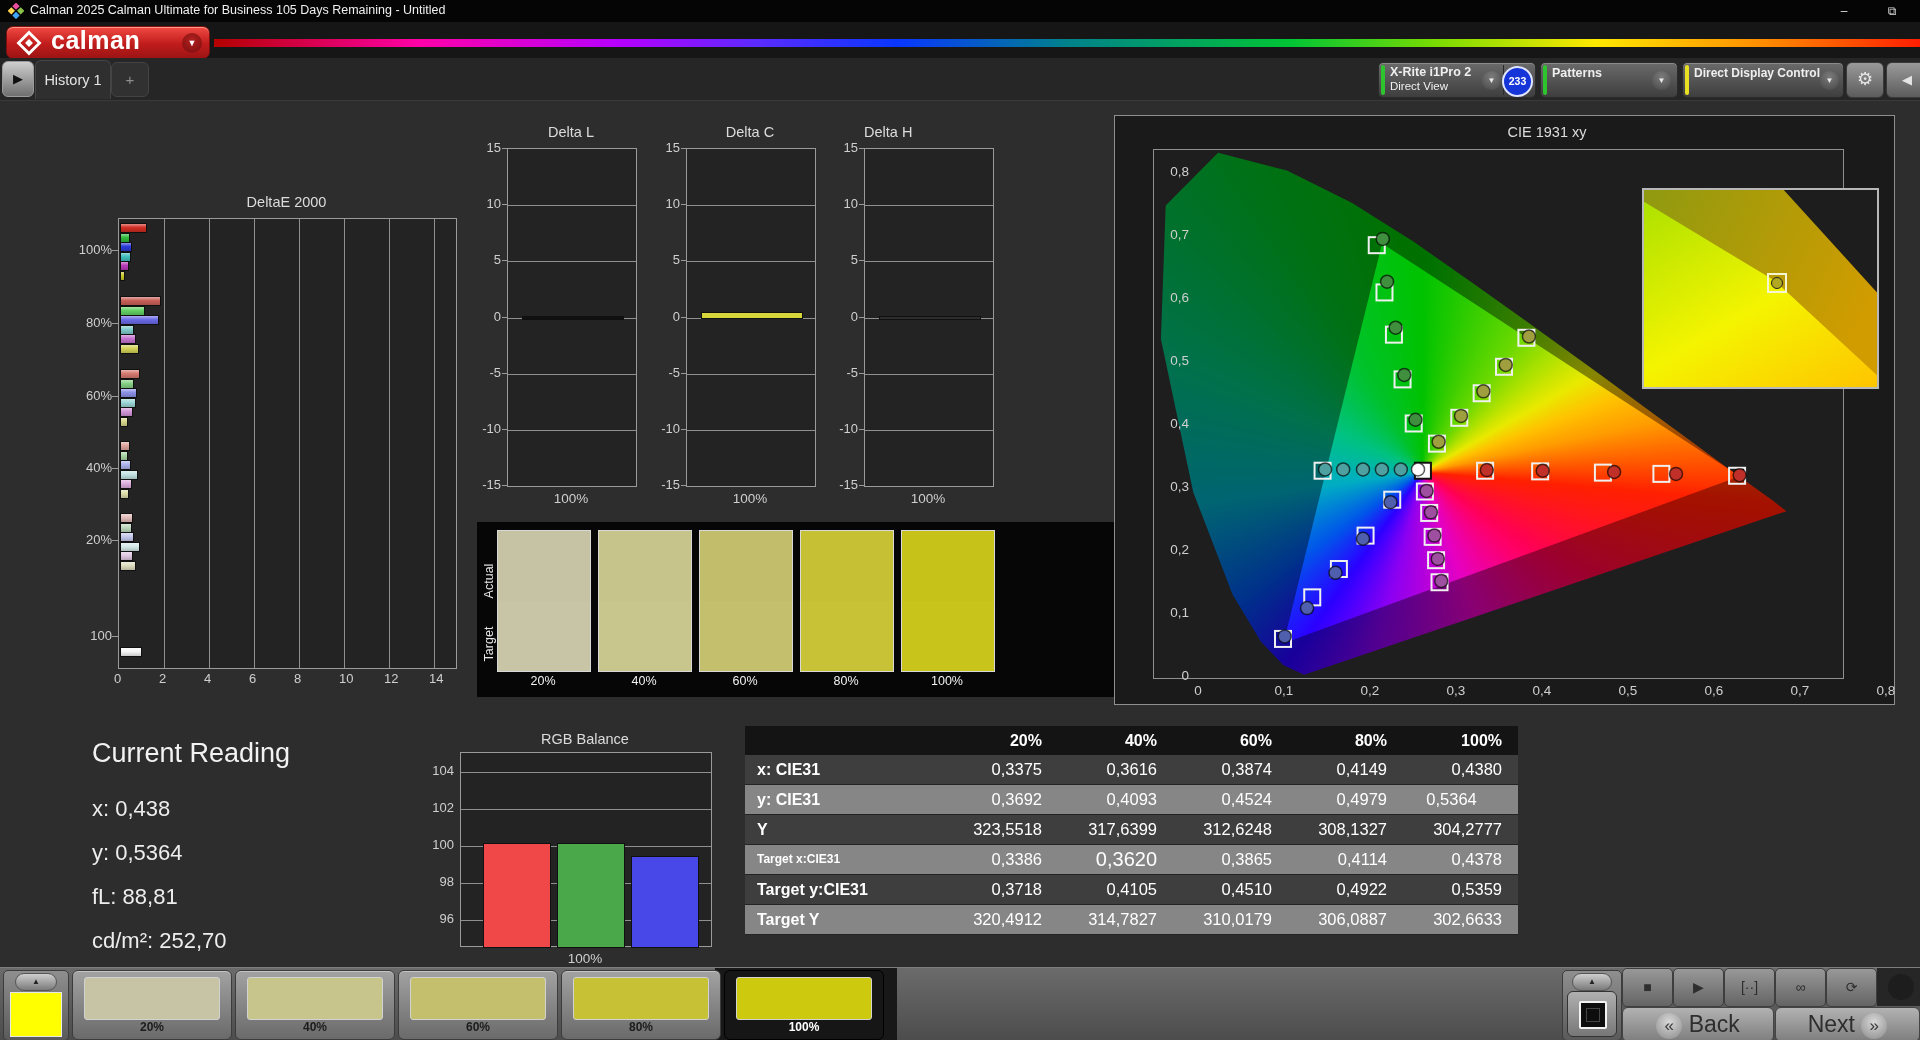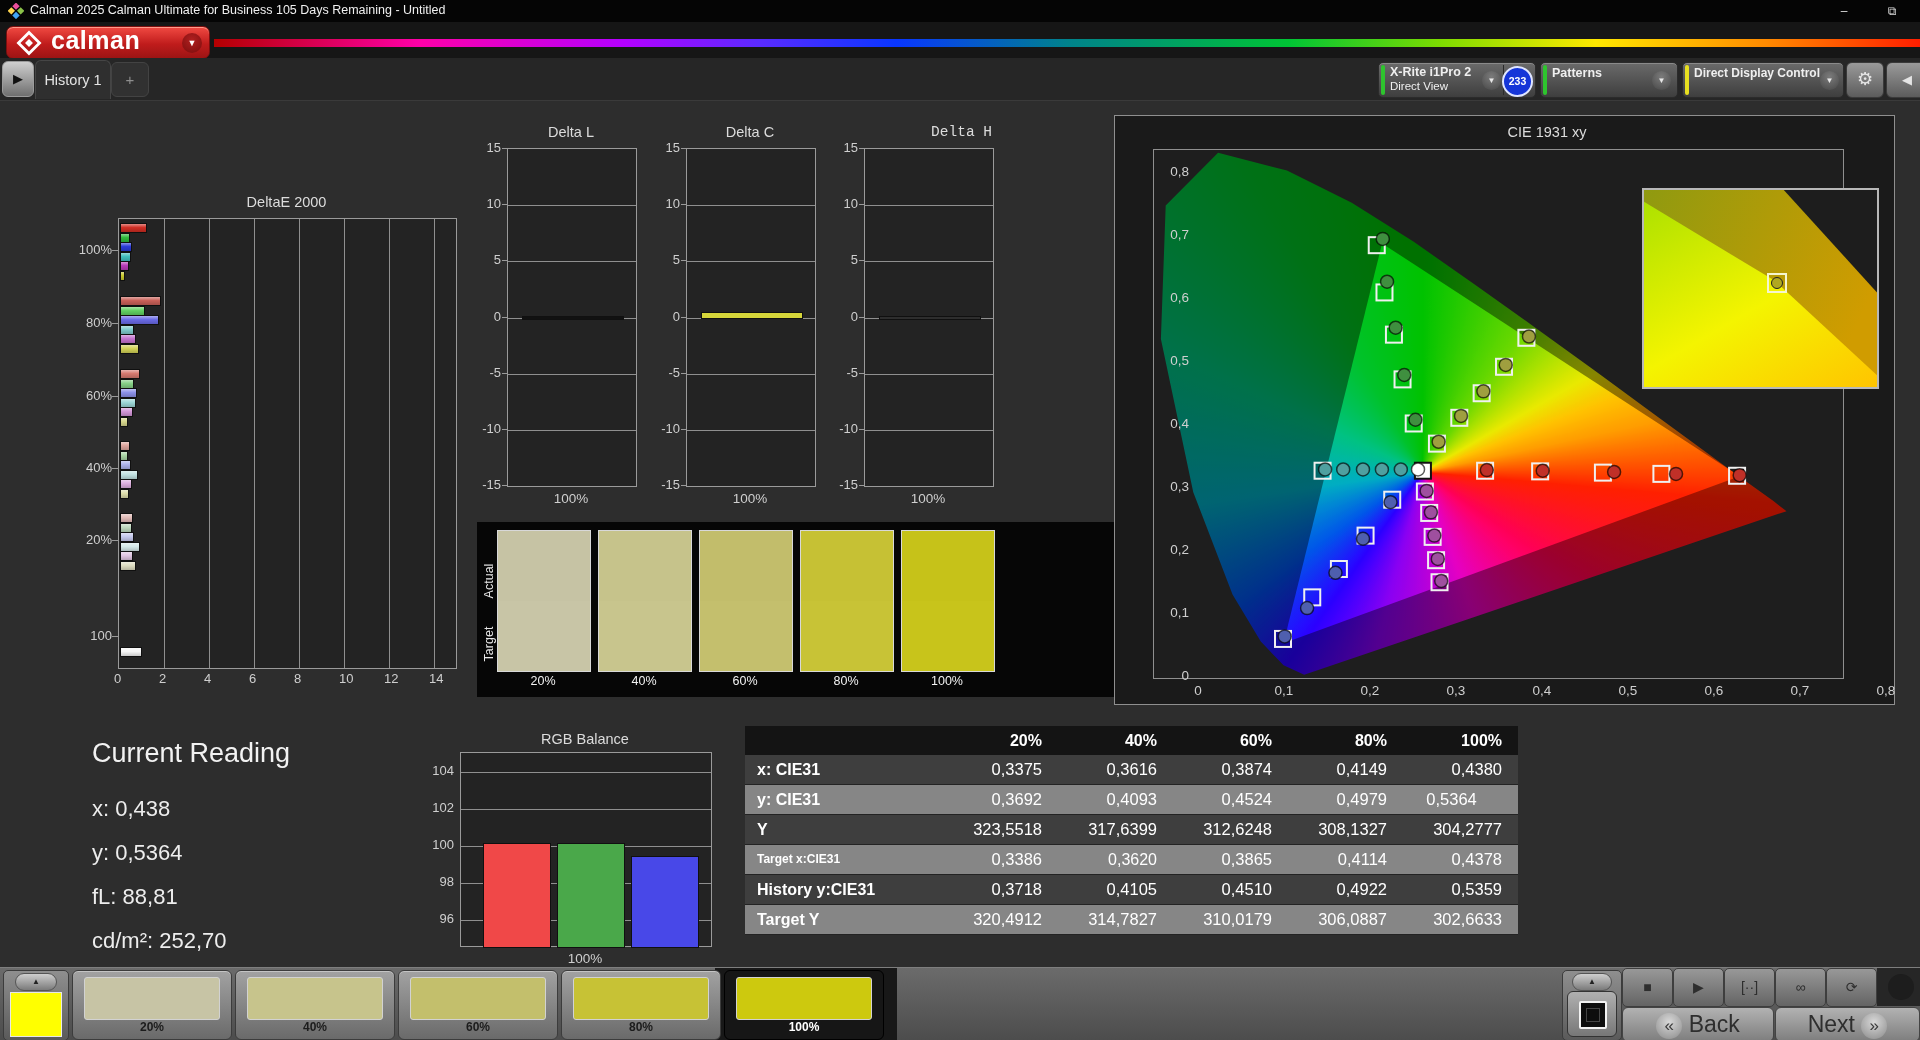--- a/index.html
+++ b/index.html
@@ -251,21 +251,21 @@
       <div style="position: absolute; left: 681px; top: 260.333px; width: 5px; height: 1px; background: rgb(154, 154, 154);"></div>
       <div style="position: absolute; left: 652px; top: 308.5px; width: 28px; text-align: right; color: rgb(207, 207, 207); font-size: 13px;">0</div>
       <div style="position: absolute; left: 681px; top: 316.5px; width: 5px; height: 1px; background: rgb(154, 154, 154);"></div>
       <div style="position: absolute; left: 652px; top: 364.667px; width: 28px; text-align: right; color: rgb(207, 207, 207); font-size: 13px;">-5</div>
       <div style="position: absolute; left: 681px; top: 372.667px; width: 5px; height: 1px; background: rgb(154, 154, 154);"></div>
       <div style="position: absolute; left: 652px; top: 420.833px; width: 28px; text-align: right; color: rgb(207, 207, 207); font-size: 13px;">-10</div>
       <div style="position: absolute; left: 681px; top: 428.833px; width: 5px; height: 1px; background: rgb(154, 154, 154);"></div>
       <div style="position: absolute; left: 652px; top: 477px; width: 28px; text-align: right; color: rgb(207, 207, 207); font-size: 13px;">-15</div>
       <div style="position: absolute; left: 681px; top: 485px; width: 5px; height: 1px; background: rgb(154, 154, 154);"></div>
       <div style="position: absolute; left: 686px; top: 491px; width: 128px; text-align: center; color: rgb(207, 207, 207); font-size: 13.5px;">100%</div>
-      <div style="position: absolute; left: 864px; top: 124px; width: 128px; text-align: right; color: rgb(220, 220, 220); font-size: 14.5px; font-family: Liberation Mono, monospace;">Delta H</div>
+      <div style="position: absolute; left: 864px; top: 124px; width: 128px; text-align: left; color: rgb(220, 220, 220); font-size: 14.5px;">Delta H</div>
       <div style="position: absolute; left: 864px; top: 148px; width: 128px; height: 337px; background: rgb(35, 35, 35); border: 1px solid rgb(154, 154, 154);">
         <div class="gridh" style="top: 56.1667px;"></div>
         <div class="gridh" style="top: 112.333px;"></div>
         <div class="gridh" style="top: 168.5px;"></div>
         <div class="gridh" style="top: 224.667px;"></div>
         <div class="gridh" style="top: 280.833px;"></div>
         <div class="bar" style="position: absolute; left: 14px; top: 166.5px; width: 100px; height: 2px; background: rgb(46, 46, 46);"></div>
       </div>
       <div style="position: absolute; left: 830px; top: 140px; width: 28px; text-align: right; color: rgb(207, 207, 207); font-size: 13px;">15</div>
       <div style="position: absolute; left: 859px; top: 148px; width: 5px; height: 1px; background: rgb(154, 154, 154);"></div>
@@ -466,27 +466,27 @@
         <div style="position: absolute; left: 12px; top: 0px; width: 184px; height: 30px; line-height: 29px; color: rgb(255, 255, 255); font-size: 16px; font-weight: bold;">Y</div>
         <div style="position: absolute; left: 196px; top: 0px; width: 101px; height: 30px; line-height: 29px; text-align: right; color: rgb(255, 255, 255); font-size: 16.5px;">323,5518</div>
         <div style="position: absolute; left: 311px; top: 0px; width: 101px; height: 30px; line-height: 29px; text-align: right; color: rgb(255, 255, 255); font-size: 16.5px;">317,6399</div>
         <div style="position: absolute; left: 426px; top: 0px; width: 101px; height: 30px; line-height: 29px; text-align: right; color: rgb(255, 255, 255); font-size: 16.5px;">312,6248</div>
         <div style="position: absolute; left: 541px; top: 0px; width: 101px; height: 30px; line-height: 29px; text-align: right; color: rgb(255, 255, 255); font-size: 16.5px;">308,1327</div>
         <div style="position: absolute; left: 656px; top: 0px; width: 101px; height: 30px; line-height: 29px; text-align: right; color: rgb(255, 255, 255); font-size: 16.5px;">304,2777</div>
       </div>
       <div style="position: absolute; left: 0px; top: 119px; width: 773px; height: 30px; background: rgb(134, 134, 134); border-bottom: 1px solid rgb(35, 35, 35); box-sizing: border-box;">
         <div style="position: absolute; left: 12px; top: 0px; width: 184px; height: 30px; line-height: 29px; color: rgb(255, 255, 255); font-size: 12px; font-weight: bold;">Target x:CIE31</div>
         <div style="position: absolute; left: 196px; top: 0px; width: 101px; height: 30px; line-height: 29px; text-align: right; color: rgb(255, 255, 255); font-size: 16.5px;">0,3386</div>
-        <div style="position: absolute; left: 311px; top: 0px; width: 101px; height: 30px; line-height: 29px; text-align: right; color: rgb(255, 255, 255); font-size: 16px;">0,3620</div>
+        <div style="position: absolute; left: 311px; top: 0px; width: 101px; height: 30px; line-height: 29px; text-align: right; color: rgb(255, 255, 255); font-size: 20px;">0,3620</div>
         <div style="position: absolute; left: 426px; top: 0px; width: 101px; height: 46px; line-height: 29px; text-align: right; color: rgb(255, 255, 255); font-size: 16.5px;">0,3865</div>
         <div style="position: absolute; left: 541px; top: 0px; width: 101px; height: 30px; line-height: 29px; text-align: right; color: rgb(255, 255, 255); font-size: 16.5px;">0,4114</div>
         <div style="position: absolute; left: 656px; top: 0px; width: 101px; height: 30px; line-height: 29px; text-align: right; color: rgb(255, 255, 255); font-size: 16.5px;">0,4378</div>
       </div>
       <div style="position: absolute; left: 0px; top: 149px; width: 773px; height: 30px; background: rgb(62, 62, 62); border-bottom: 1px solid rgb(35, 35, 35); box-sizing: border-box;">
-        <div style="position: absolute; left: 12px; top: 0px; width: 184px; height: 30px; line-height: 29px; color: rgb(255, 255, 255); font-size: 16px; font-weight: bold;">History y:CIE31</div>
+        <div style="position: absolute; left: 12px; top: 0px; width: 184px; height: 30px; line-height: 29px; color: rgb(255, 255, 255); font-size: 16px; font-weight: bold;">Target y:CIE31</div>
         <div style="position: absolute; left: 196px; top: 0px; width: 101px; height: 30px; line-height: 29px; text-align: right; color: rgb(255, 255, 255); font-size: 16.5px;">0,3718</div>
         <div style="position: absolute; left: 311px; top: 0px; width: 101px; height: 30px; line-height: 29px; text-align: right; color: rgb(255, 255, 255); font-size: 16.5px;">0,4105</div>
         <div style="position: absolute; left: 426px; top: 0px; width: 101px; height: 30px; line-height: 29px; text-align: right; color: rgb(255, 255, 255); font-size: 16.5px;">0,4510</div>
         <div style="position: absolute; left: 541px; top: 0px; width: 101px; height: 30px; line-height: 29px; text-align: right; color: rgb(255, 255, 255); font-size: 16.5px;">0,4922</div>
         <div style="position: absolute; left: 656px; top: 0px; width: 101px; height: 30px; line-height: 29px; text-align: right; color: rgb(255, 255, 255); font-size: 16.5px;">0,5359</div>
       </div>
       <div style="position: absolute; left: 0px; top: 179px; width: 773px; height: 30px; background: rgb(134, 134, 134); border-bottom: 1px solid rgb(35, 35, 35); box-sizing: border-box;">
         <div style="position: absolute; left: 12px; top: 0px; width: 184px; height: 30px; line-height: 29px; color: rgb(255, 255, 255); font-size: 16px; font-weight: bold;">Target Y</div>
         <div style="position: absolute; left: 196px; top: 0px; width: 101px; height: 30px; line-height: 29px; text-align: right; color: rgb(255, 255, 255); font-size: 16.5px;">320,4912</div>
         <div style="position: absolute; left: 311px; top: 0px; width: 101px; height: 30px; line-height: 29px; text-align: right; color: rgb(255, 255, 255); font-size: 16.5px;">314,7827</div>

